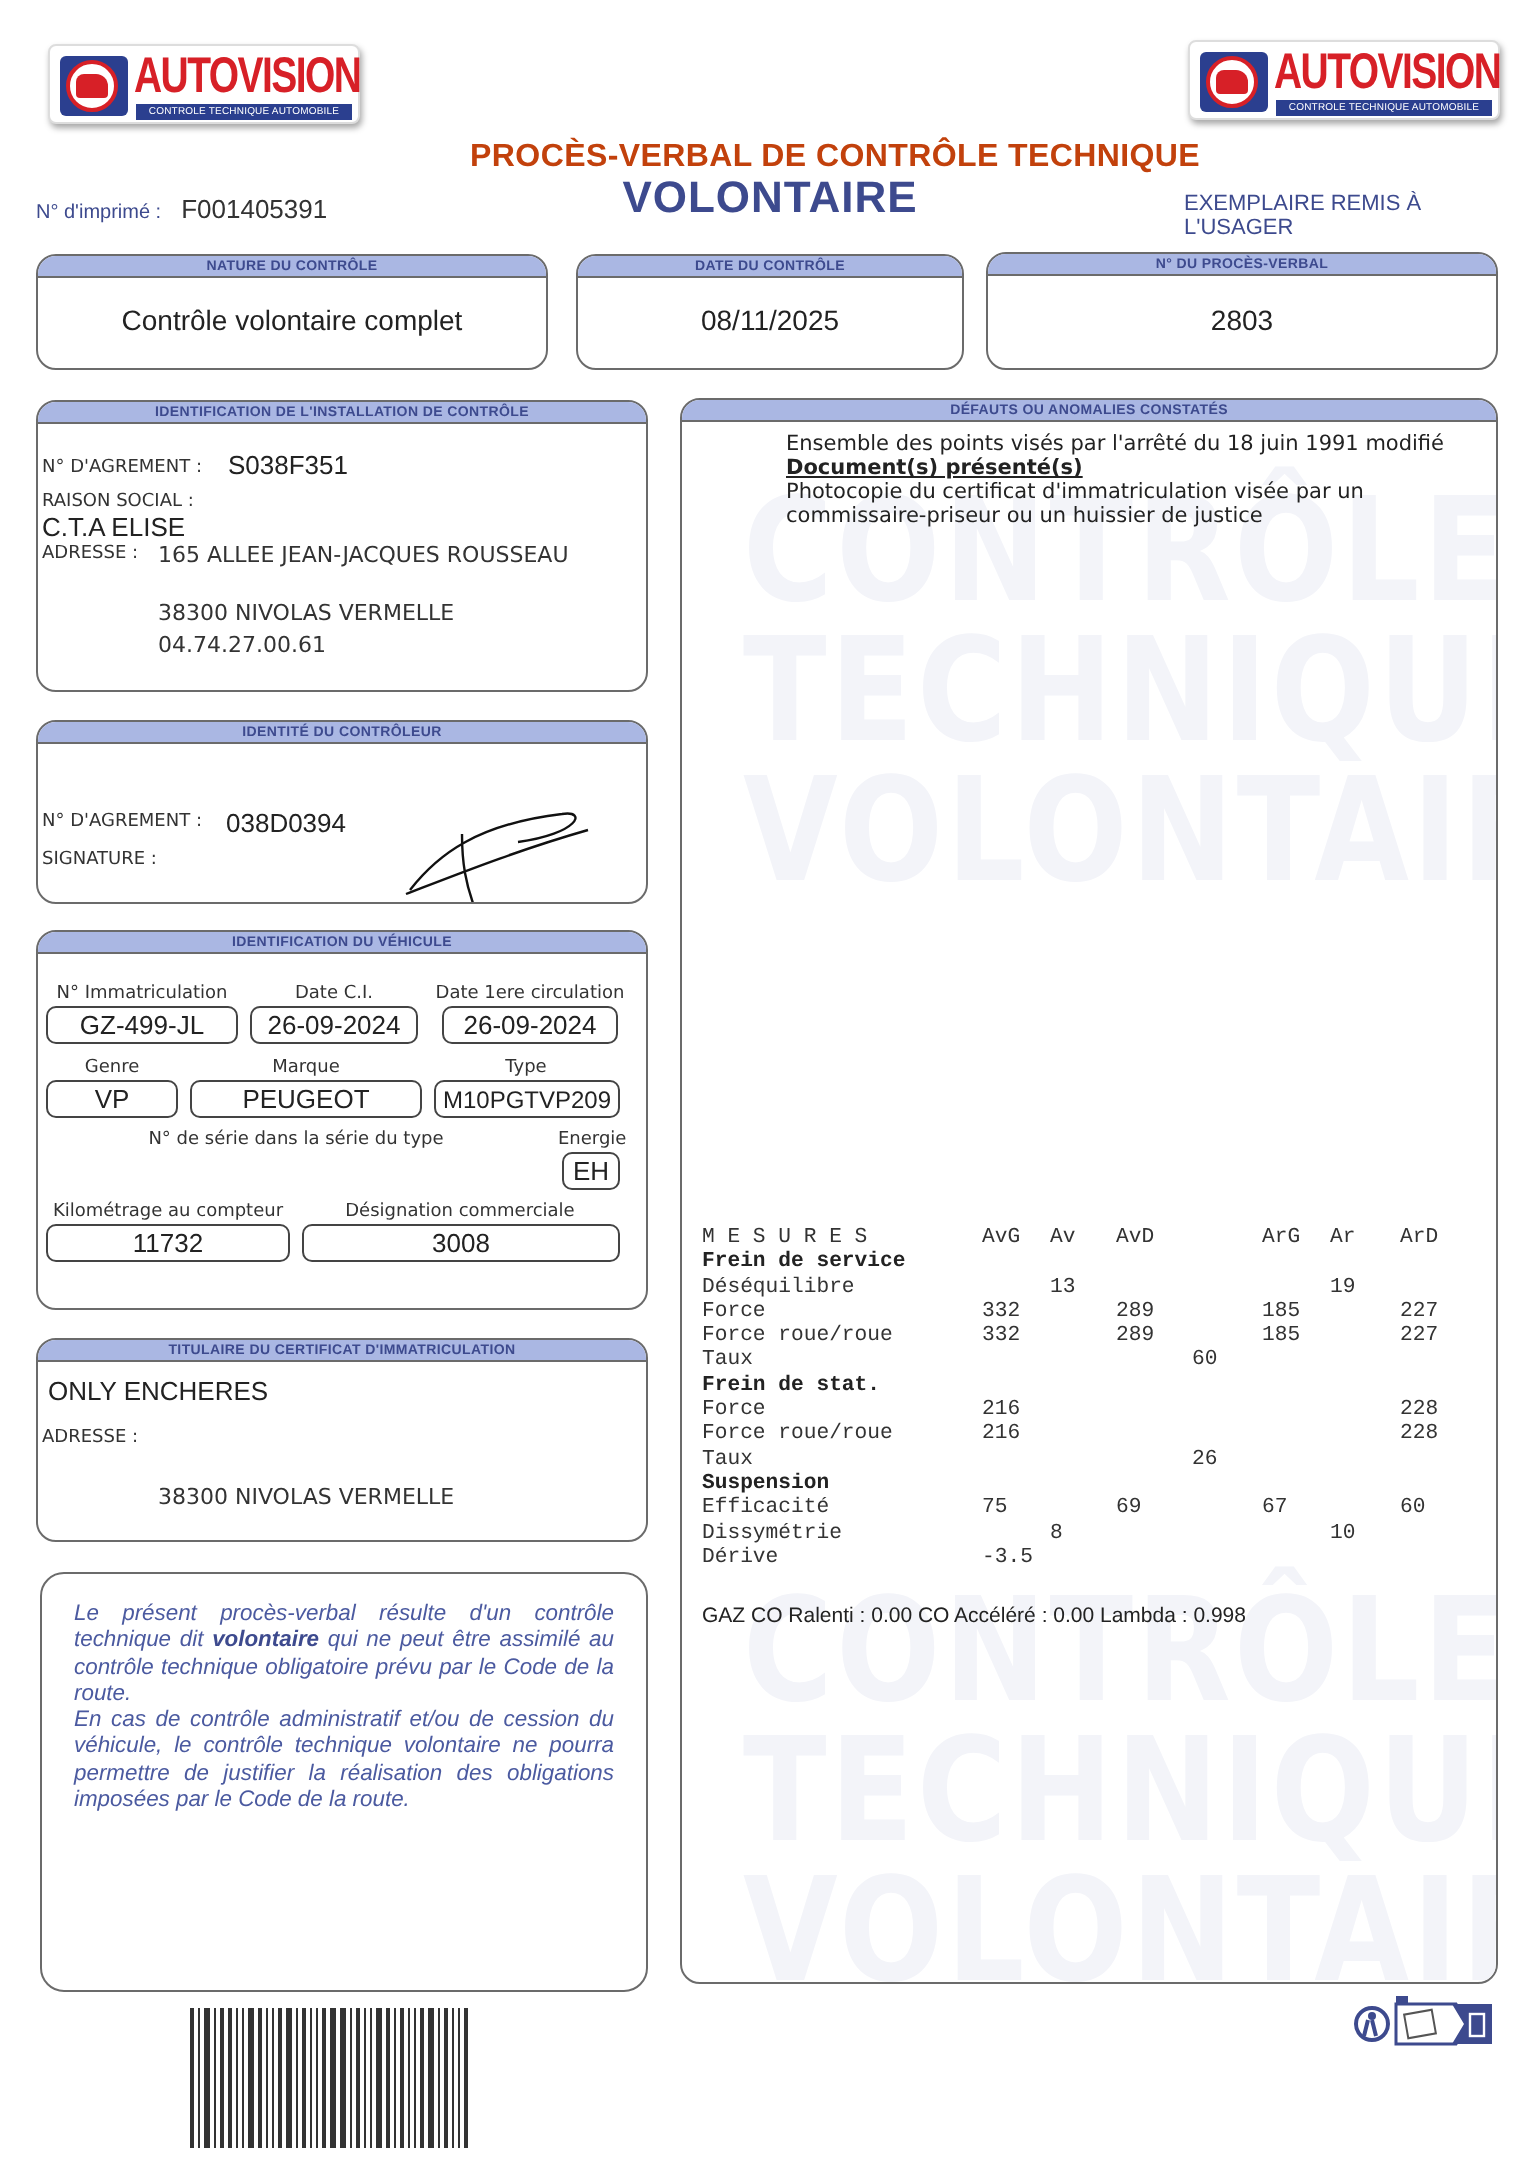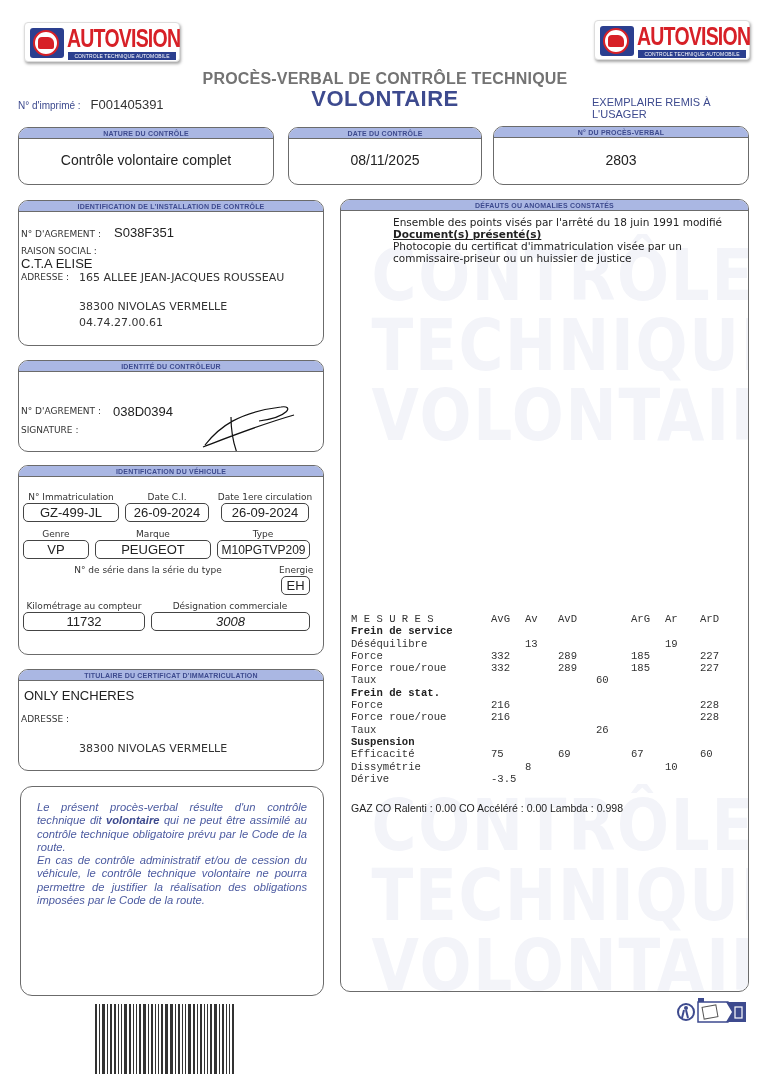--- a/index.html
+++ b/index.html
@@ -7,21 +7,21 @@
   .abs { position: absolute; }
 
   
   .logo { position: absolute; width: 156px; height: 40px; background: #fff; border-radius: 4px; box-shadow: 1px 2px 3px rgba(0,0,0,0.35); border: 1px solid #ddd; }
   .logo .emblem { position: absolute; left: 5px; top: 5px; width: 34px; height: 30px; background: #2b3f8f; border-radius: 3px; }
   .logo .emblem .circ { position: absolute; left: 3px; top: 2px; width: 26px; height: 26px; border-radius: 50%; background: #fff; border: 2px solid #d72027; }
   .logo .emblem .car { position: absolute; left: 8px; top: 9px; width: 16px; height: 12px; background: #d72027; border-radius: 4px 6px 2px 2px; }
   .logo .brand { position: absolute; left: 42px; top: 0px; font-family: "Liberation Sans", sans-serif; font-weight: bold; font-size: 25px; letter-spacing: -1px; color: #d72027; transform: scaleX(0.78); transform-origin: left top; line-height: 30px; }
   .logo .tag { position: absolute; left: 43px; top: 29px; width: 108px; height: 8px; background: #2b3f8f; color: #fff; font-size: 5px; line-height: 8px; text-align: center; letter-spacing: 0.1px; }
 
-  .title1 { position: absolute; left: 170px; top: 70px; width: 430px; text-align: center; font-weight: bold; font-size: 16px; color: #737373; letter-spacing: 0.2px; }
+  .title1 { position: absolute; left: 170px; top: 70px; width: 430px; text-align: right; font-weight: bold; font-size: 16px; color: #c2410c; letter-spacing: 0.2px; }
   .title2 { position: absolute; left: 170px; top: 86px; width: 430px; text-align: center; font-weight: bold; font-size: 22px; color: #3d4a8e; letter-spacing: 0.5px; }
   .imprime { position: absolute; left: 18px; top: 97px; font-size: 10px; color: #3d4a8e; }
   .imprime .val { font-size: 13px; color: #333; margin-left: 10px; }
   .exemplaire { position: absolute; left: 592px; top: 96px; font-size: 11px; color: #3d4a8e; }
 
   
   .box { position: absolute; border: 1px solid #6b6b6b; border-radius: 10px; background: #fff; overflow: hidden; }
   .box .hdr { height: 11px; background: #aab7e3; border-bottom: 1px solid #6b6b6b; text-align: center; font-size: 7px; font-weight: bold; color: #3d4a8e; line-height: 11px; letter-spacing: 0.2px; }
   .big-val { position: absolute; width: 100%; text-align: center; font-size: 14px; color: #222; }
 
@@ -132,21 +132,21 @@
   <div class="flabel" style="left:198px; top:63px; width:92px;">Type</div>
   <div class="field" style="left:198px; top:74px; width:93px; font-size:12px;">M10PGTVP209</div>
 
   <div class="flabel" style="left:4px; top:99px; width:250px;">N° de série dans la série du type</div>
   <div class="flabel" style="left:260px; top:99px; width:32px;">Energie</div>
   <div class="field" style="left:262px; top:110px; width:29px;">EH</div>
 
   <div class="flabel" style="left:4px; top:135px; width:122px;">Kilométrage au compteur</div>
   <div class="field" style="left:4px; top:146px; width:122px;">11732</div>
   <div class="flabel" style="left:132px; top:135px; width:158px;">Désignation commerciale</div>
-  <div class="field" style="left:132px; top:146px; width:159px;font-style:italic;">3008</div>
+  <div class="field" style="left:132px; top:146px; width:159px;">3008</div>
 </div>
 
 <div class="box" style="left:18px; top:669px; width:306px; height:102px;">
   <div class="hdr">TITULAIRE DU CERTIFICAT D'IMMATRICULATION</div>
   <div class="abs" style="left:5px; top:18px; font-size:13px; color:#222;">ONLY ENCHERES</div>
   <div class="abs lbl-s" style="left:2px; top:44px;">ADRESSE :</div>
   <div class="abs val-dv" style="left:60px; top:72px;">38300 NIVOLAS VERMELLE</div>
 </div>
 
 <div class="notice">

